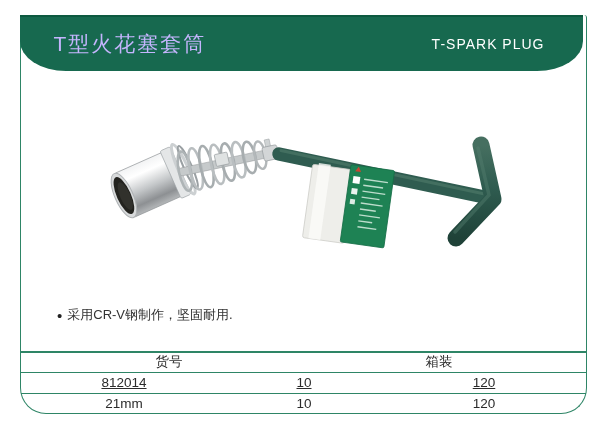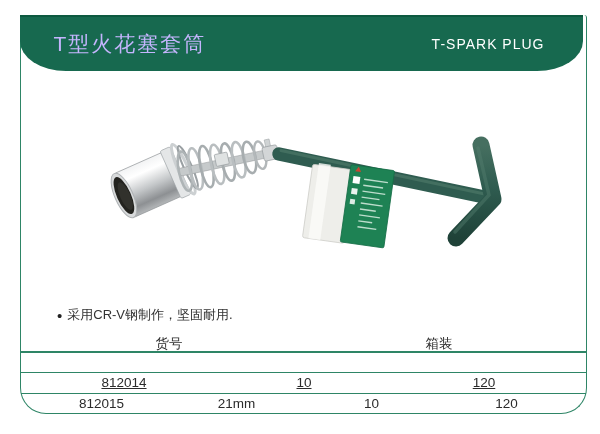--- a/index.html
+++ b/index.html
@@ -38,21 +38,21 @@
   
   .hline{position:absolute;left:0;width:100%;height:1.5px;background:#2e8566;}
   .l1{top:336px;}
   .l2{top:356.5px;}
   .l3{top:377.5px;}
   .trow{
     position:absolute;left:13px;width:540px;display:flex;
     font-size:13.5px;color:#2b2b2b;
   }
   .trow > span{flex:1;text-align:center;}
-  .thead{top:320px;height:18px;line-height:18px;}
+  .thead{top:338px;height:18px;line-height:18px;}
   .r1{top:358px;height:19px;line-height:19px;text-decoration:underline;}
   .r2{top:379px;height:19px;line-height:19px;}
 </style>
 </head>
 <body>
 
 <div class="page">
 
   <div class="band">
     <span class="title-cn">T型火花塞套筒</span>
@@ -146,19 +146,18 @@
     <span>箱装</span>
   </div>
 
   <div class="trow r1">
     <span>812014</span>
     <span>10</span>
     <span>120</span>
   </div>
 
   <div class="trow r2">
-    <span>812015</span>
     <span>21mm</span>
     <span>10</span>
     <span>120</span>
   </div>
 
 </div>
 
 </body></html>

